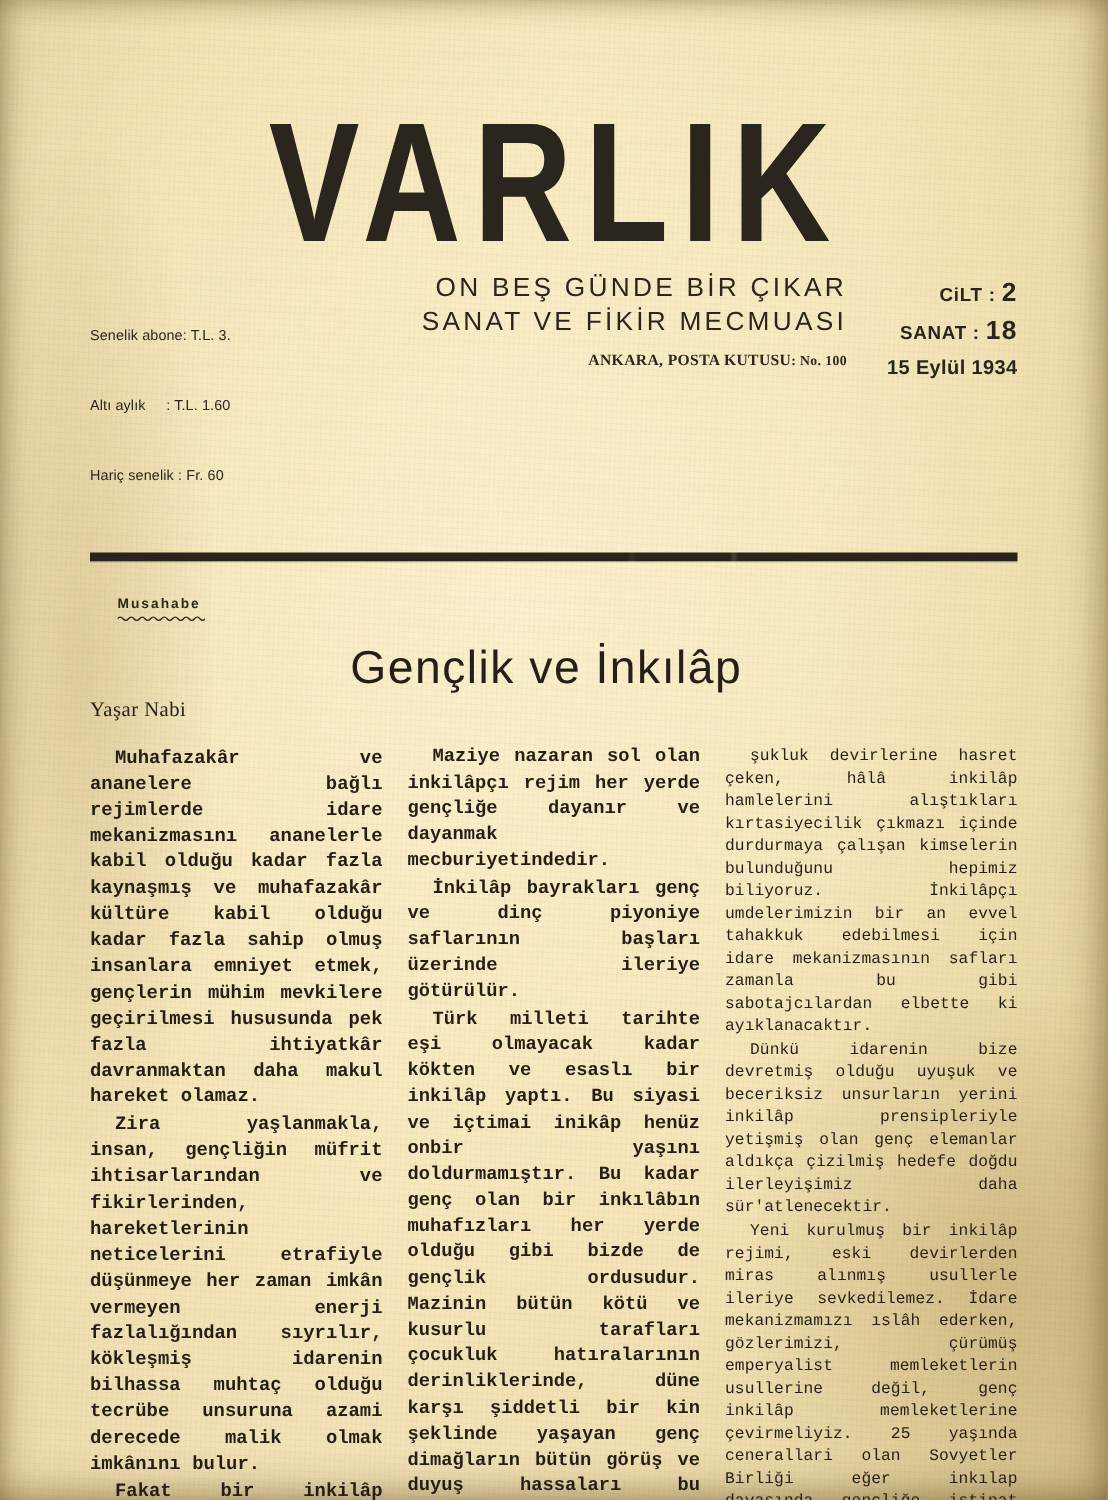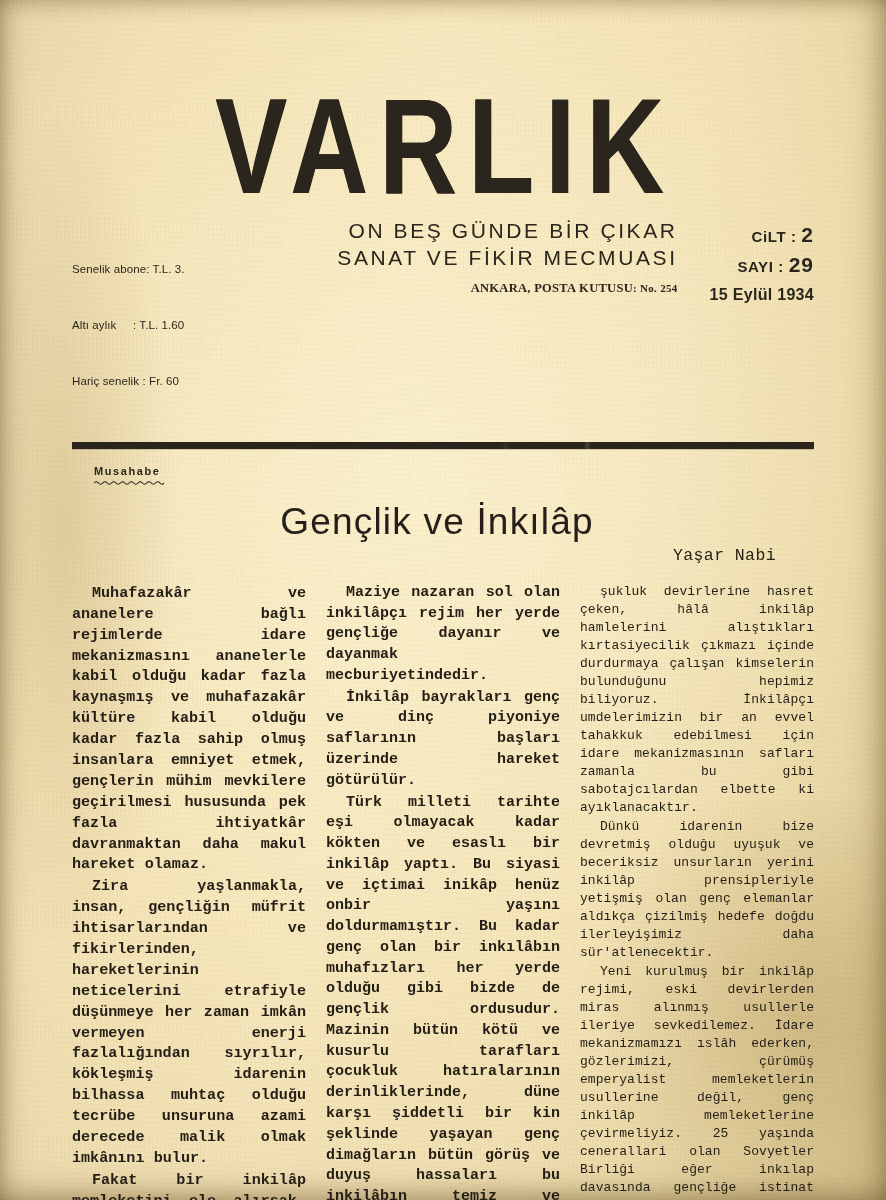--- a/index.html
+++ b/index.html
@@ -150,21 +150,21 @@
     margin-top: 14px;
     height: 7px;
     background: linear-gradient(90deg,
         #2a241c 0%, #2a241c 58%, #3a3228 58.4%, #2a241c 59%,
         #2a241c 69%, #4a4133 69.4%, #2a241c 70%,
         #2a241c 96%, #2a241c 100%);
     box-shadow: 0 1px 0 rgba(0,0,0,.15);
   }
 
   
-  .kicker-wrap { margin-top: 12px; padding-left: 22px; }
+  .kicker-wrap { margin-top: 24px; padding-left: 22px; }
   .kicker {
     display: inline-block;
     font-family: "Liberation Sans", sans-serif;
     font-size: 11px;
     font-weight: 700;
     letter-spacing: 1.6px;
     color: #2c261d;
   }
   .squiggle {
     display: block;
@@ -178,22 +178,22 @@
     font-family: "Liberation Sans", sans-serif;
     font-weight: 400;
     font-size: 37px;
     letter-spacing: 1.2px;
     color: #241f18;
     margin: 16px 0 3px;
     padding-right: 12px;
   }
 
   .byline {
-    text-align: right;
-    font-family: Liberation Mono, monospace;
+    text-align: left;
+    font-family: Liberation Serif, serif;
     font-size: 16.5px;
     letter-spacing: .4px;
     color: #272118;
     padding-right: 38px;
   }
 
   
   .columns {
     display: flex;
     gap: 20px;
@@ -243,32 +243,32 @@
       <div class="subs">
         <div>Senelik abone: T.L. 3.</div>
         <div>Altı aylık     : T.L. 1.60</div>
         <div>Hariç senelik : Fr. 60</div>
       </div>
 
       <div class="center-block">
         <div class="tagline">ON BEŞ GÜNDE BİR ÇIKAR</div>
         <div class="tagline l2">SANAT VE FİKİR MECMUASI</div>
         <div class="address">
-          <span>ANKARA, POSTA KUTUSU</span><span class="small">: No. 254</span>
+          <span>ANKARA, POSTA KUTUSU</span><span class="small">: No. 100</span>
         </div>
       </div>
 
       <div class="issue">
         <div class="row">
           <span>CiLT :</span>
           <span class="big">2</span>
         </div>
         <div class="row">
-          <span>SAYI :</span>
-          <span class="big">29</span>
+          <span>SANAT :</span>
+          <span class="big">18</span>
         </div>
         <div class="date">15 Eylül 1934</div>
       </div>
 
     </div>
 
     <div class="rule"></div>
 
     <div class="kicker-wrap">
       <span class="kicker">Musahabe</span>
@@ -283,21 +283,21 @@
 
     <div class="columns">
       <div class="col">
           <p>Muhafazakâr ve ananelere bağlı rejimlerde idare mekanizmasını ananelerle kabil olduğu kadar fazla kaynaşmış ve muhafazakâr kültüre kabil olduğu kadar fazla sahip olmuş insanlara emniyet etmek, gençlerin mühim mevkilere geçirilmesi hususunda pek fazla ihtiyatkâr davranmaktan daha makul hareket olamaz.</p>
           <p>Zira yaşlanmakla, insan, gençliğin müfrit ihtisarlarından ve fikirlerinden, hareketlerinin neticelerini etrafiyle düşünmeye her zaman imkân vermeyen enerji fazlalığından sıyrılır, kökleşmiş idarenin bilhassa muhtaç olduğu tecrübe unsuruna azami derecede malik olmak imkânını bulur.</p>
           <p>Fakat bir inkilâp memleketini ele alırsak, bunun tamamiyle zıddı bir ihtiyaçla karşılaşırız. Muhafazakâr idarede meziyet teşkil eden tecrübe ve teenni unsurları inkilâp yapmış ve bu itibarla mazinin bütün kiymet ve usullerini yıkmış memleketlerde birer kusur sayılmaktan kurtulamaz.</p>
           <p>İnkilâp rejiminde, yıkılmış idare devrine âit tecrübe, kötü usullere itiyadı ve teenni de yeni kurulmakta olan binanın sür'atle yükselebilmesi için lâzım olan enerjinin tabantabana zıt bir ruhî haleti ifade eder.</p>
         </div>
       <div class="col serif-mid">
           <p>Maziye nazaran sol olan inkilâpçı rejim her yerde gençliğe dayanır ve dayanmak mecburiyetindedir.</p>
-          <p>İnkilâp bayrakları genç ve dinç piyoniye saflarının başları üzerinde hareket götürülür.</p>
+          <p>İnkilâp bayrakları genç ve dinç piyoniye saflarının başları üzerinde ileriye götürülür.</p>
           <p>Türk milleti tarihte eşi olmayacak kadar kökten ve esaslı bir inkilâp yaptı. Bu siyasi ve içtimai inikâp henüz onbir yaşını doldurmamıştır. Bu kadar genç olan bir inkılâbın muhafızları her yerde olduğu gibi bizde de gençlik ordusudur. Mazinin bütün kötü ve kusurlu tarafları çocukluk hatıralarının derinliklerinde, düne karşı şiddetli bir kin şeklinde yaşayan genç dimağların bütün görüş ve duyuş hassaları bu inkilâbın temiz ve yaşatıcı havası içinde doğdu ve inkişaf etti. Gençlik, inkilâpçı cümhuriyeti, Gazi'den emanet almış olduğu muhaddes vediayı, icap ederse kanının son damlasına kadar vererek, müdafaa ve muhafaza edecektir. Çünkü inkilâp Türk gençliğinin öz malıdır.</p>
         </div>
       <div class="col serif-light">
           <p>şukluk devirlerine hasret çeken, hâlâ inkilâp hamlelerini alıştıkları kırtasiyecilik çıkmazı içinde durdurmaya çalışan kimselerin bulunduğunu hepimiz biliyoruz. İnkilâpçı umdelerimizin bir an evvel tahakkuk edebilmesi için idare mekanizmasının safları zamanla bu gibi sabotajcılardan elbette ki ayıklanacaktır.</p>
           <p>Dünkü idarenin bize devretmiş olduğu uyuşuk ve beceriksiz unsurların yerini inkilâp prensipleriyle yetişmiş olan genç elemanlar aldıkça çizilmiş hedefe doğdu ilerleyişimiz daha sür'atlenecektir.</p>
           <p>Yeni kurulmuş bir inkilâp rejimi, eski devirlerden miras alınmış usullerle ileriye sevkedilemez. İdare mekanizmamızı ıslâh ederken, gözlerimizi, çürümüş emperyalist memleketlerin usullerine değil, genç inkilâp memleketlerine çevirmeliyiz. 25 yaşında cenerallari olan Sovyetler Birliği eğer inkılap davasında gençliğe istinat etmeseydi acaba çoktan maziye karışmış olmazmıydı ?</p>
         </div>
     </div>
 
   </div>

